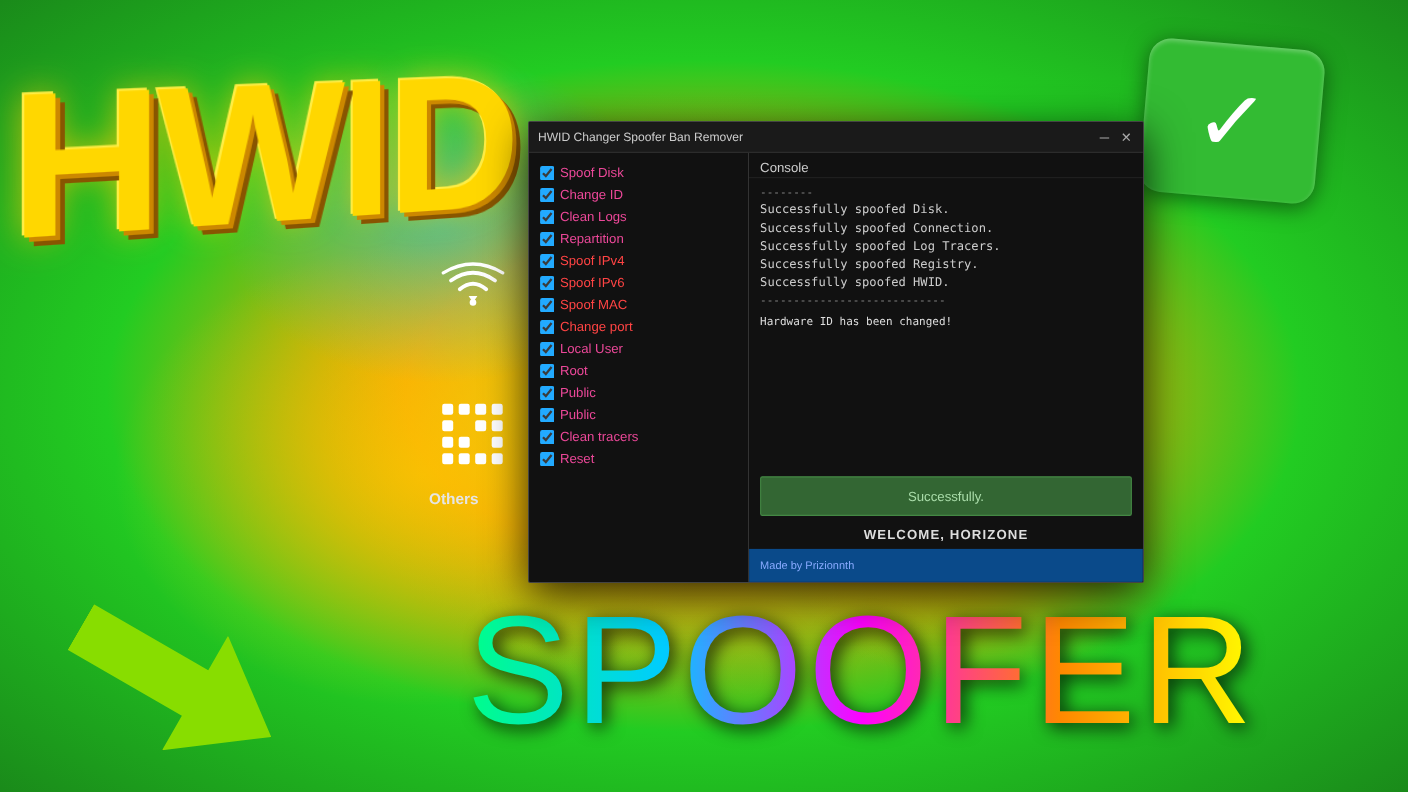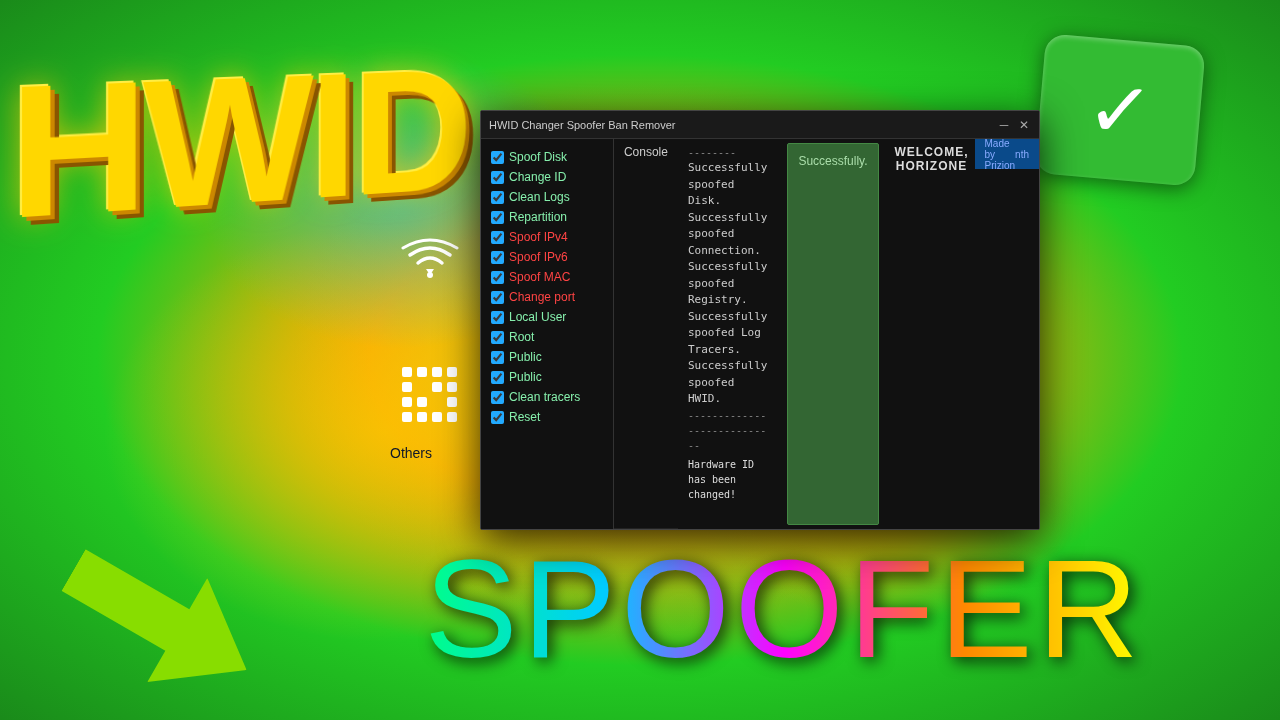--- a/index.html
+++ b/index.html
@@ -159,23 +159,23 @@
       background: white;
       border-radius: 2px;
     }
     .grid-dot.empty { background: transparent; }
 
     
     .others-label {
       position: absolute;
       top: 445px;
       left: 390px;
-      color: #0f172a;
+      color: #e5e5e5;
       font-size: 14px;
-      font-weight: normal;
+      font-weight: bold;
       z-index: 12;
     }
 
     
     .app-window {
       position: absolute;
       top: 110px;
       left: 480px;
       width: 560px;
       height: 420px;
@@ -245,29 +245,29 @@
       width: 13px;
       height: 13px;
       cursor: pointer;
     }
 
     .check-item label {
       font-size: 12px;
       cursor: pointer;
     }
 
-    .check-item.normal label { color: #86efac; }
+    .check-item.normal label { color: #ec4899; }
     .check-item.red label { color: #ff4444; }
 
     
     .console-panel {
       flex: 1;
       background: #111;
       display: flex;
-      flex-direction: row;
+      flex-direction: column;
     }
 
     .console-title {
       color: #cccccc;
       font-size: 12px;
       padding: 6px 10px 2px;
       border-bottom: 1px solid #222;
     }
 
     .console-output {
@@ -449,22 +449,22 @@
           <label for="cb-reset">Reset</label>
         </div>
       </div>
 
     <div class="console-panel">
       <div class="console-title">Console</div>
       <div class="console-output">
         <div class="console-divider">--------</div>
         <div class="console-success">Successfully spoofed Disk.</div>
         <div class="console-success">Successfully spoofed Connection.</div>
+        <div class="console-success">Successfully spoofed Log Tracers.</div>
         <div class="console-success">Successfully spoofed Registry.</div>
-        <div class="console-success">Successfully spoofed Log Tracers.</div>
         <div class="console-success">Successfully spoofed HWID.</div>
         <div class="console-divider">----------------------------</div>
         <div class="hwid-changed">Hardware ID has been changed!</div>
       </div>
       <div class="success-bar">
         <span>Successfully.</span>
       </div>
       <div class="welcome-text">WELCOME, HORIZONE</div>
       <div class="bottom-bar">
         <span>Made by Prizion</span>

